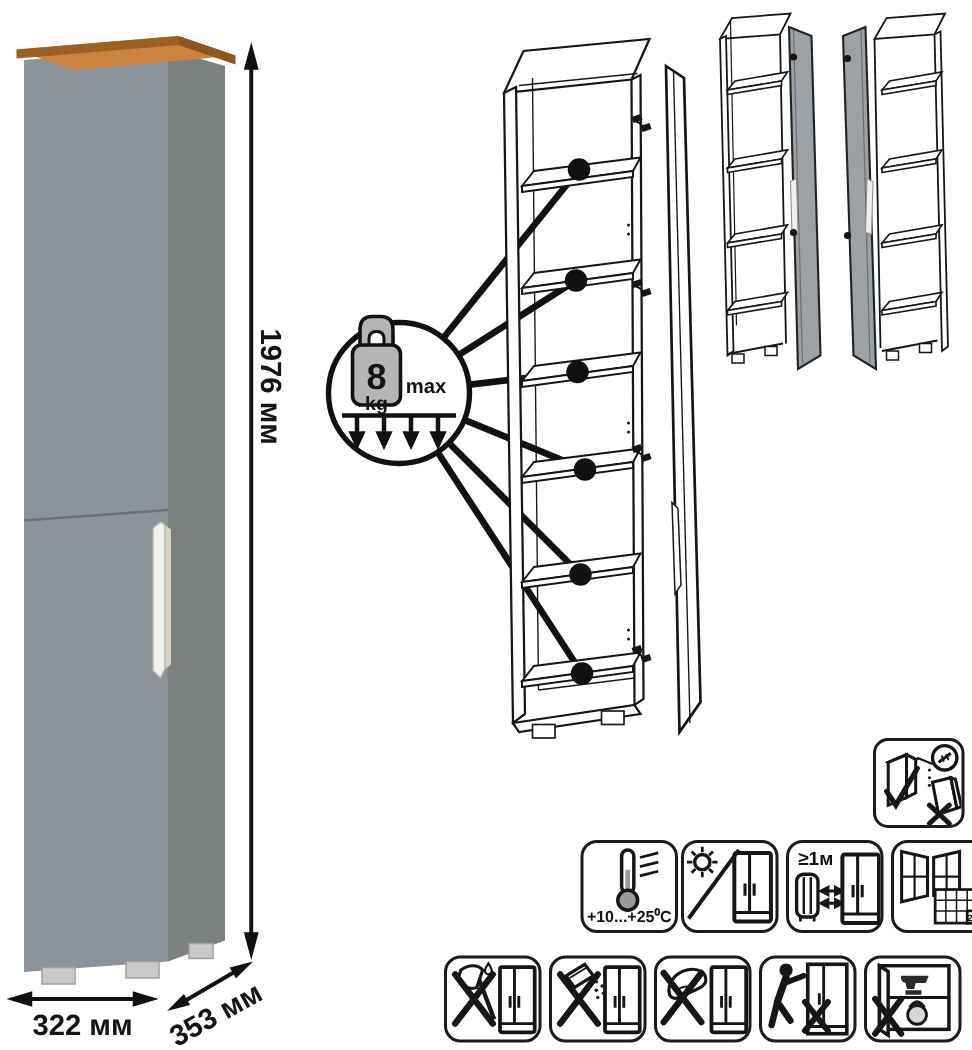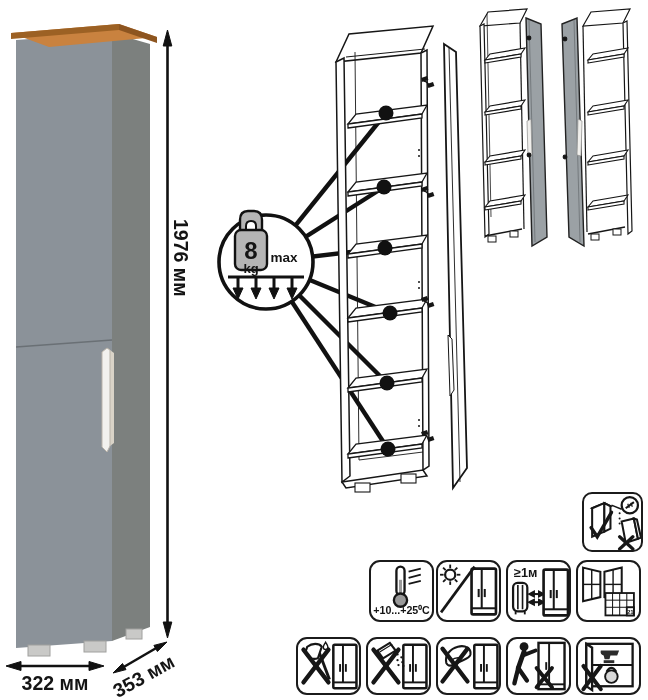--- a/index.html
+++ b/index.html
@@ -2,21 +2,21 @@
 <html><head>
 <meta charset="utf-8">
 <style>
   html,body{margin:0;padding:0;background:#fff;}
   #page{position:relative;width:648px;height:700px;background:#fff;overflow:hidden;
         font-family:"Liberation Sans",sans-serif;}
   #page svg{position:absolute;display:block;}
   svg text{font-family:"Liberation Sans",sans-serif;fill:#141414;}
   .cell{position:absolute;width:65px;box-sizing:border-box;border:2.6px solid #1b1b1b;
         border-radius:11px;background:#fff;}
-  .cell.r1{top:560px;height:62px;}
+  .cell.r1{top:560px;height:62px;margin-left:18px;}
   .cell.r2{top:637px;height:58px;}
   .cell svg{position:static;width:100%;height:100%;}
   #anchor-box{position:absolute;left:582px;top:492px;width:61px;height:60px;box-sizing:border-box;
         border:2.6px solid #1b1b1b;border-radius:10px;background:#fff;}
   #anchor-box svg{position:static;width:100%;height:100%;}
 </style>
 </head>
 <body>
 
 <div id="page">

